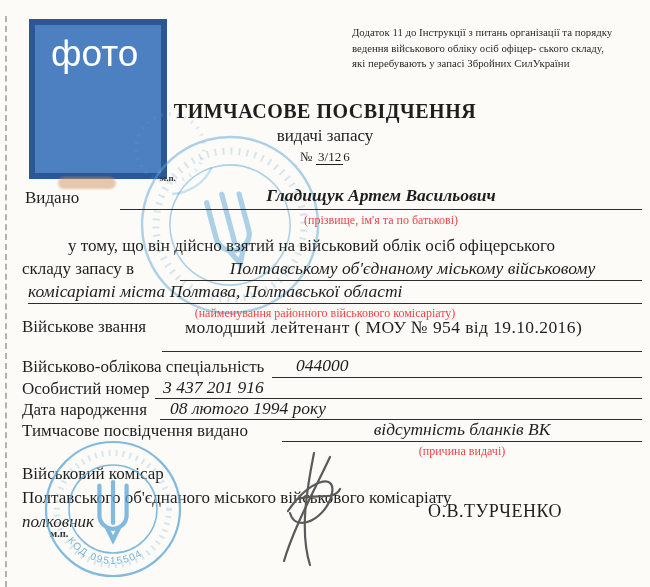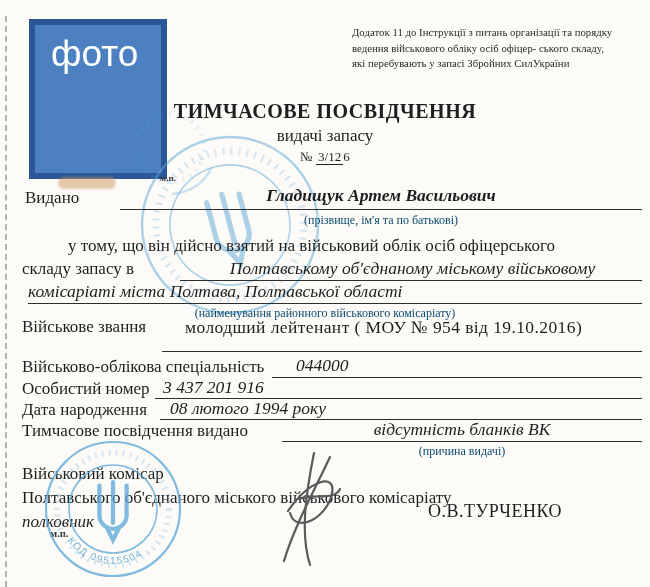--- a/index.html
+++ b/index.html
@@ -21,21 +21,21 @@
   .note-line{display:block;}
   
   .title-wrap{position:absolute;left:25px;top:100px;width:600px;text-align:center;}
   .doc-title{font-size:20px;font-weight:bold;letter-spacing:.5px;}
   .doc-subtitle{font-size:17px;margin-top:3px;}
   .doc-number{font-size:13px;margin-top:3px;}
   .u{border-bottom:1.5px solid #222;padding:0 2px;}
   
   .row-label{position:absolute;font-size:17px;white-space:nowrap;}
   .row-value{position:absolute;font-size:17.5px;font-style:italic;white-space:nowrap;}
-  .caption{position:absolute;font-size:12px;text-align:center;color:#0c4a6e;white-space:nowrap;}
+  .caption{position:absolute;font-size:12px;text-align:center;color:#ef4444;white-space:nowrap;}
   .rule{position:absolute;height:0;border-top:1.5px solid #2d2d2d;}
   .mp{position:absolute;font-size:9px;font-weight:bold;color:#333;}
   
   .f-vydano{left:25px;top:188px;}
   .f-name{left:120px;top:185px;width:522px;text-align:center;font-weight:bold;}
   .rule-name{left:120px;top:209px;width:522px;}
   .cap-name{left:120px;top:213px;width:522px;}
   .f-stmt1{left:68px;top:236px;}
   .f-stmt2{left:22px;top:259px;}
   .f-comm1{left:185px;top:258px;width:455px;text-align:center;}

